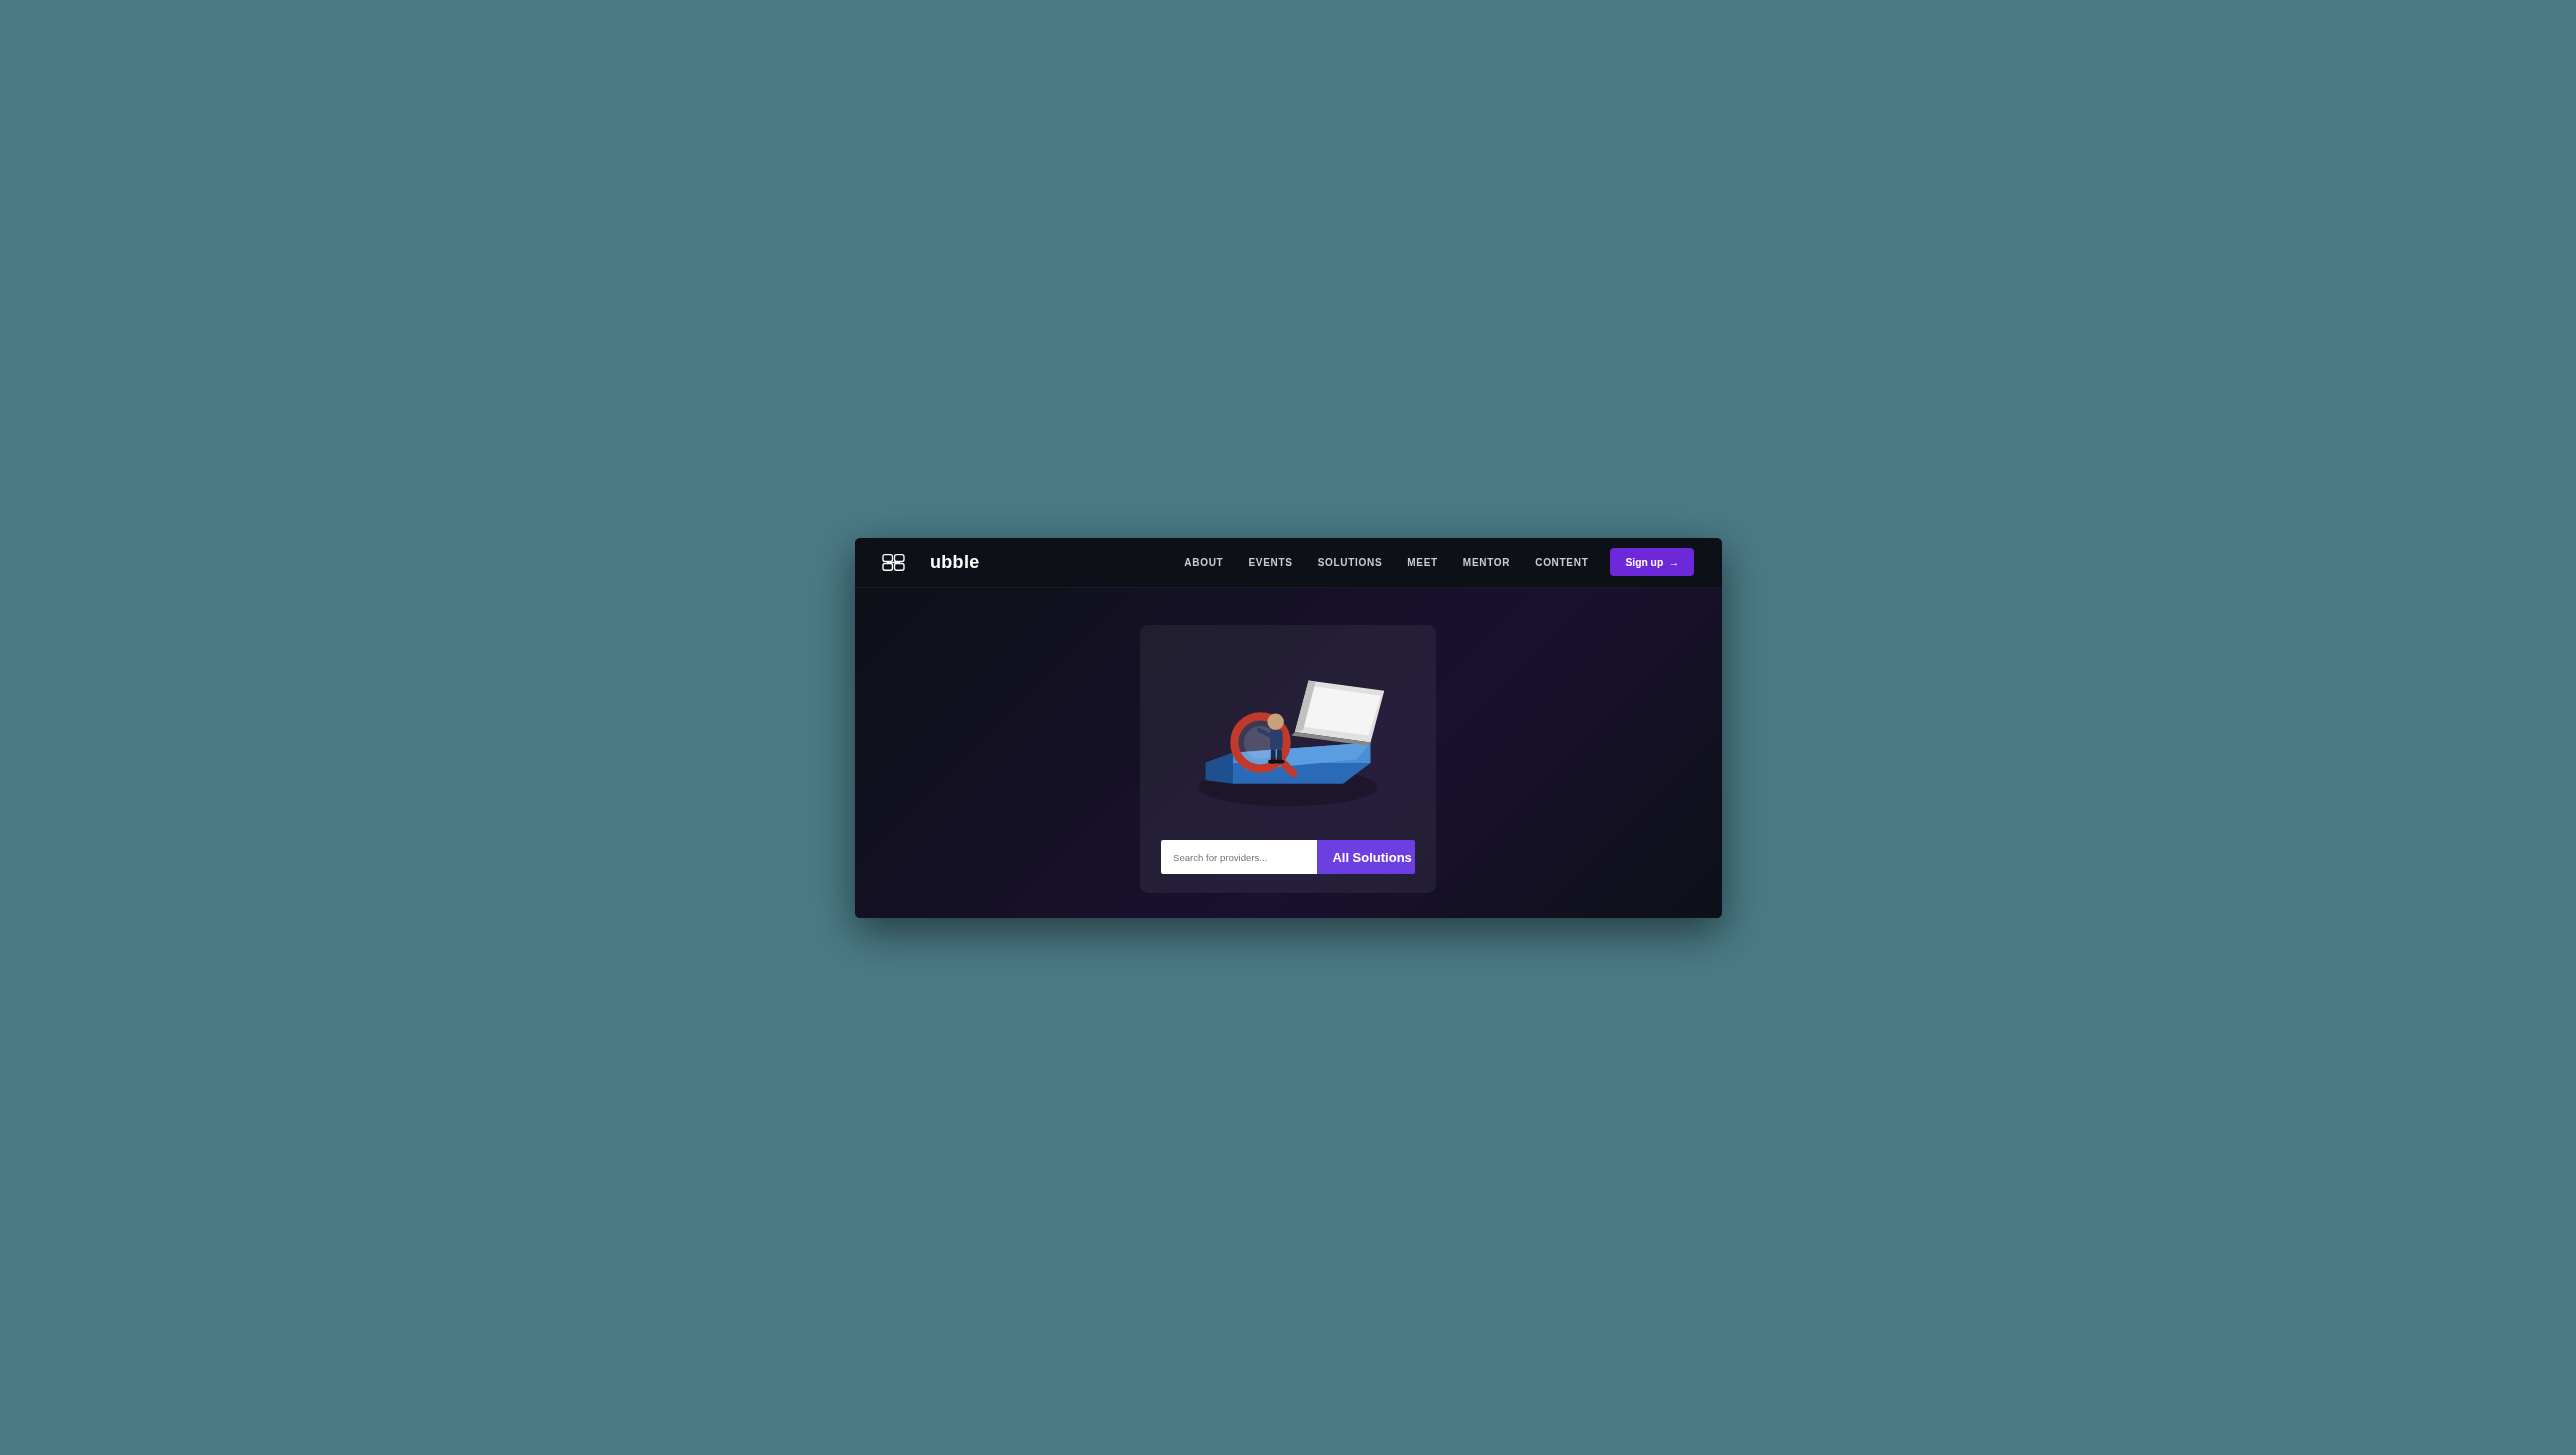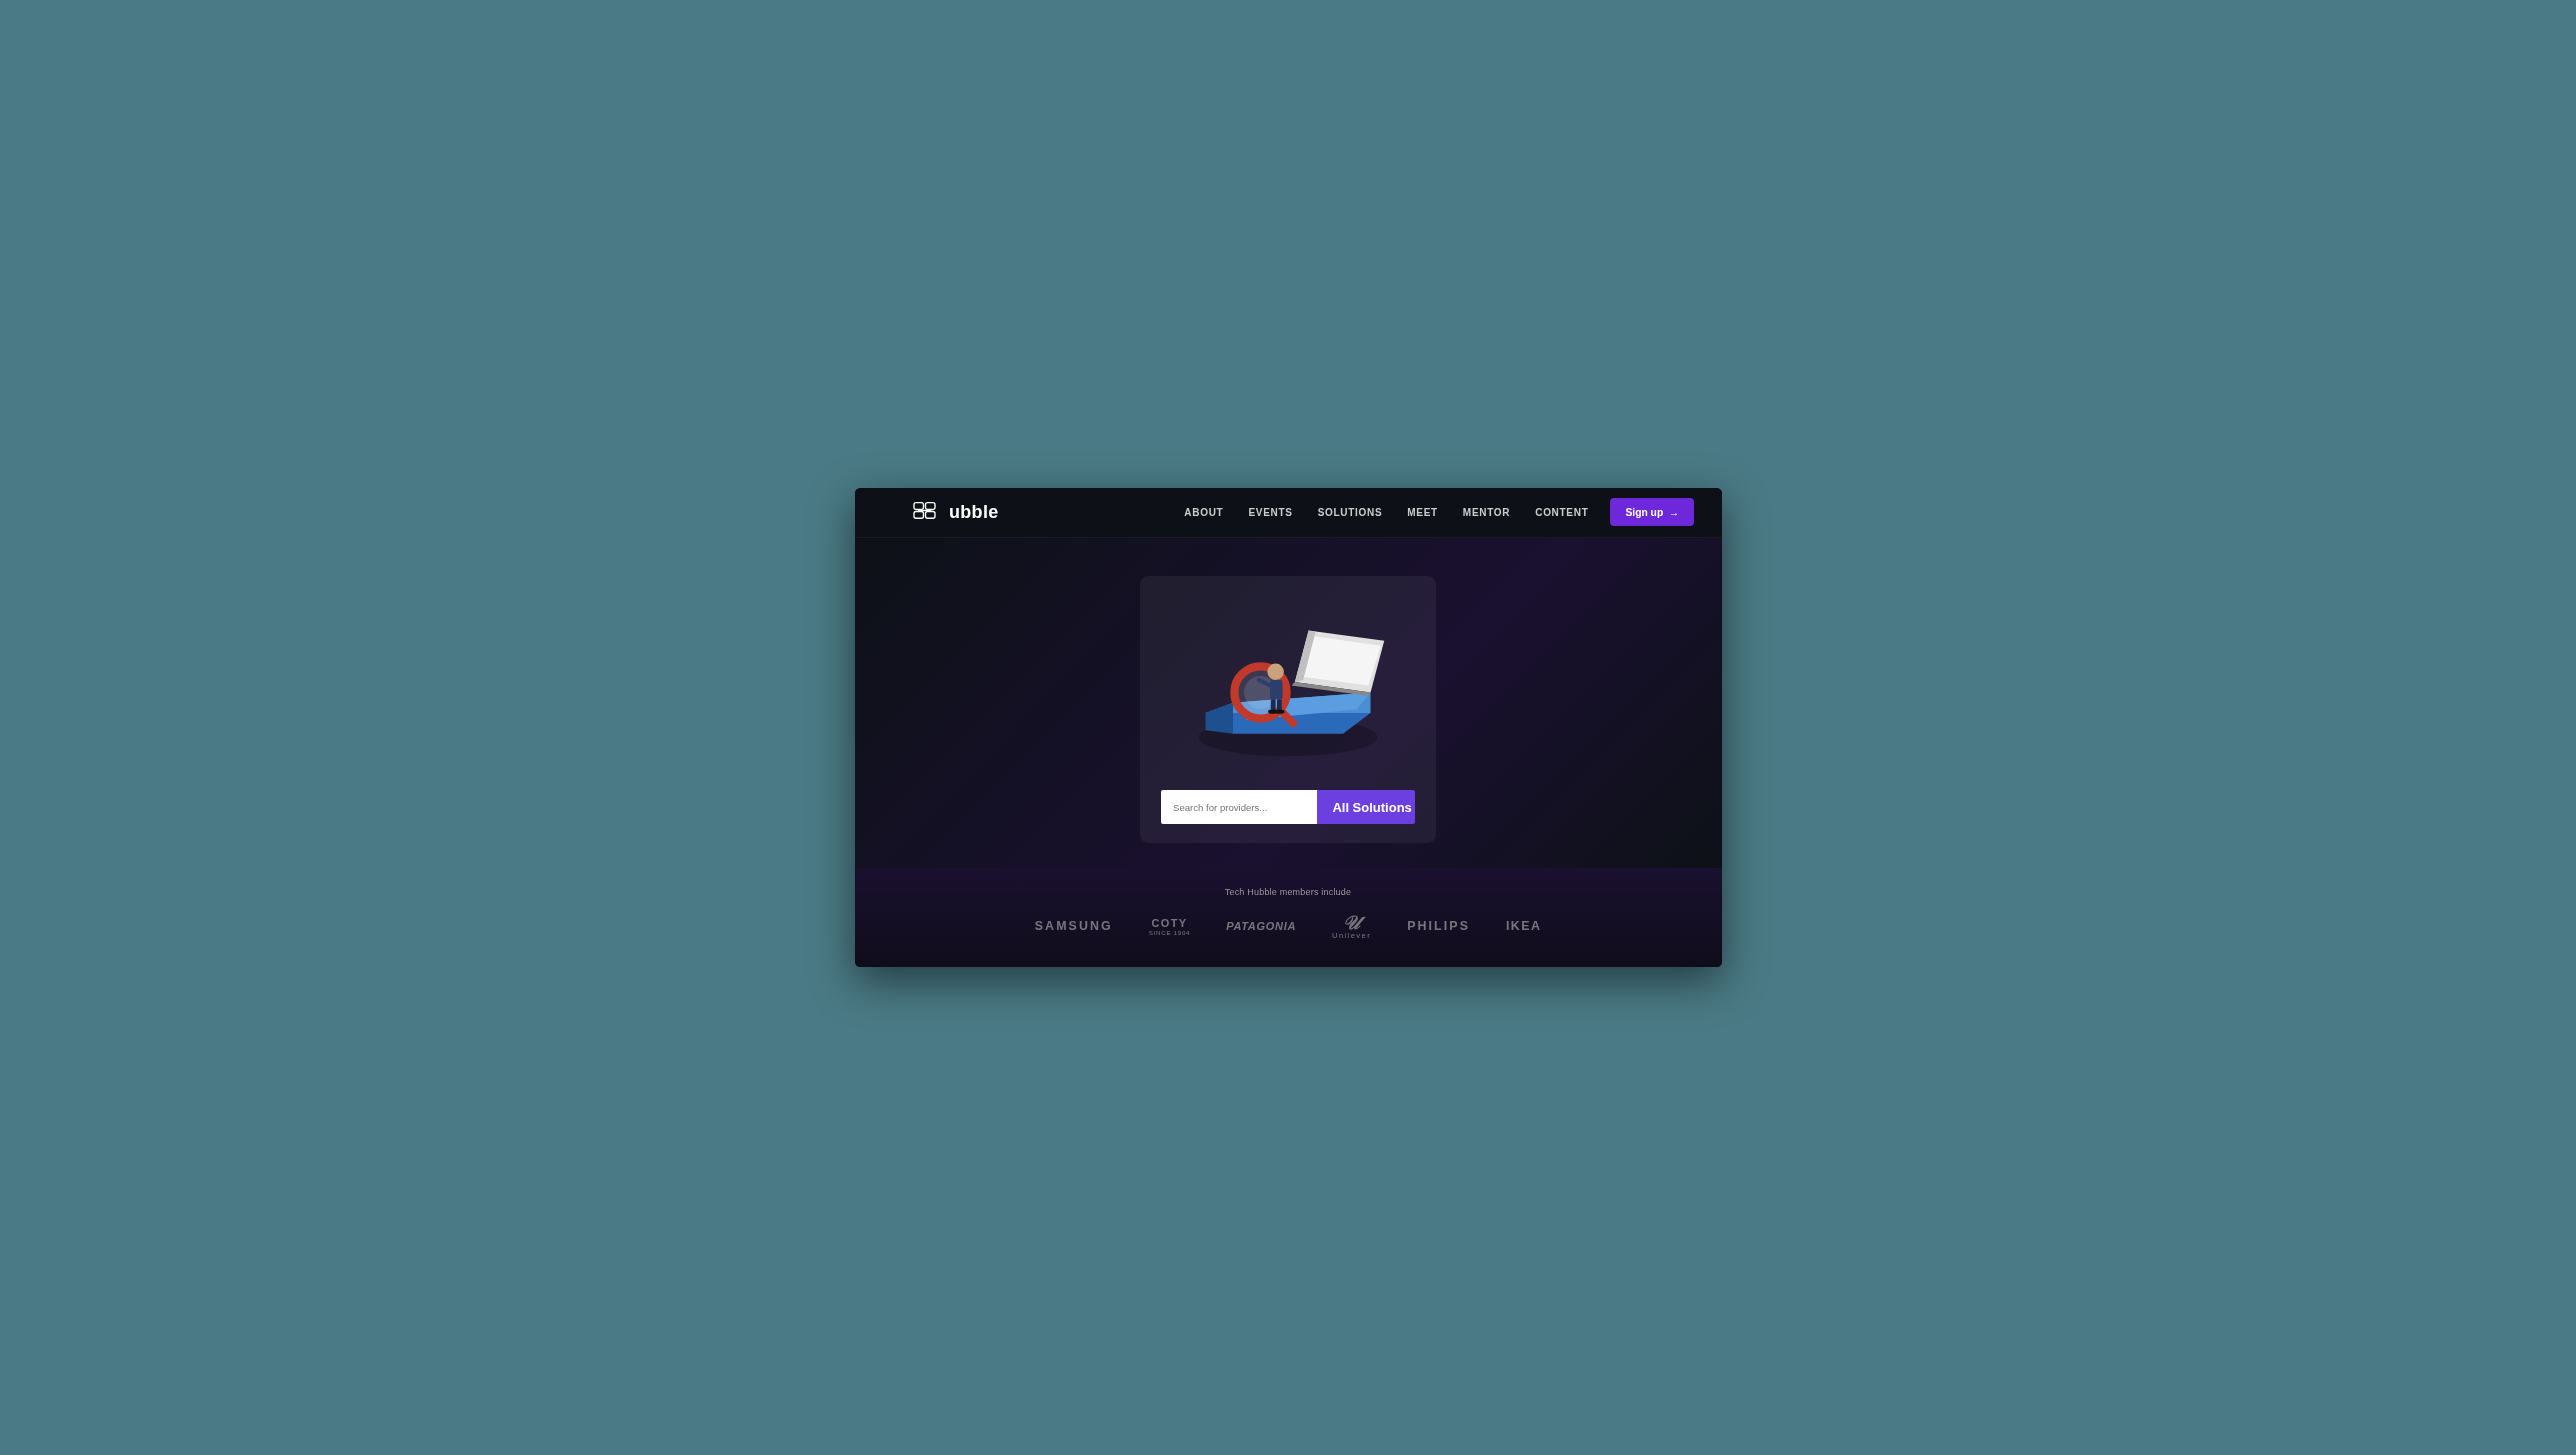--- a/index.html
+++ b/index.html
@@ -27,24 +27,23 @@
       display: flex;
       align-items: center;
       padding: 0 27.5px;
       height: 50px;
       background: #0d1117;
       border-bottom: 0.7px solid rgba(255,255,255,0.05);
     }
 
     .logo-area {
       display: flex;
-      align-items: flex-start;
-      gap: 11px;
+      align-items: flex-end;
+      gap: 23px;
       margin-right: auto;
-      margin-left: 31px;
     }
 
     .logo-icon {
       width: 25px;
       height: 19px;
     }
 
     .logo-text {
       color: #ffffff;
       font-size: 18px;
@@ -307,32 +306,15 @@
           <input class="search-input" type="text" placeholder="Search for providers..." style="">
           <button class="search-btn">
             <span>All Solutions</span>
           </button>
         </div>
 
       </div>
     </div>
   </section>
 
-  <section class="members-section">
-    <p class="members-label">Tech Hubble members include</p>
-    <div class="logos-row">
-      <span class="brand-logo samsung">SAMSUNG</span>
-      <span class="brand-logo coty">
-        COTY
-        <span>SINCE 1904</span>
-      </span>
-      <span class="brand-logo patagonia">patagonia</span>
-      <div class="unilever-logo">
-        <span class="unilever-u">𝒰</span>
-        <span class="unilever-text">Unilever</span>
-      </div>
-      <span class="brand-logo philips">PHILIPS</span>
-      <span class="brand-logo ikea">IKEA</span>
-    </div>
-  </section>
 
 </div>
 
 
 </body></html>

